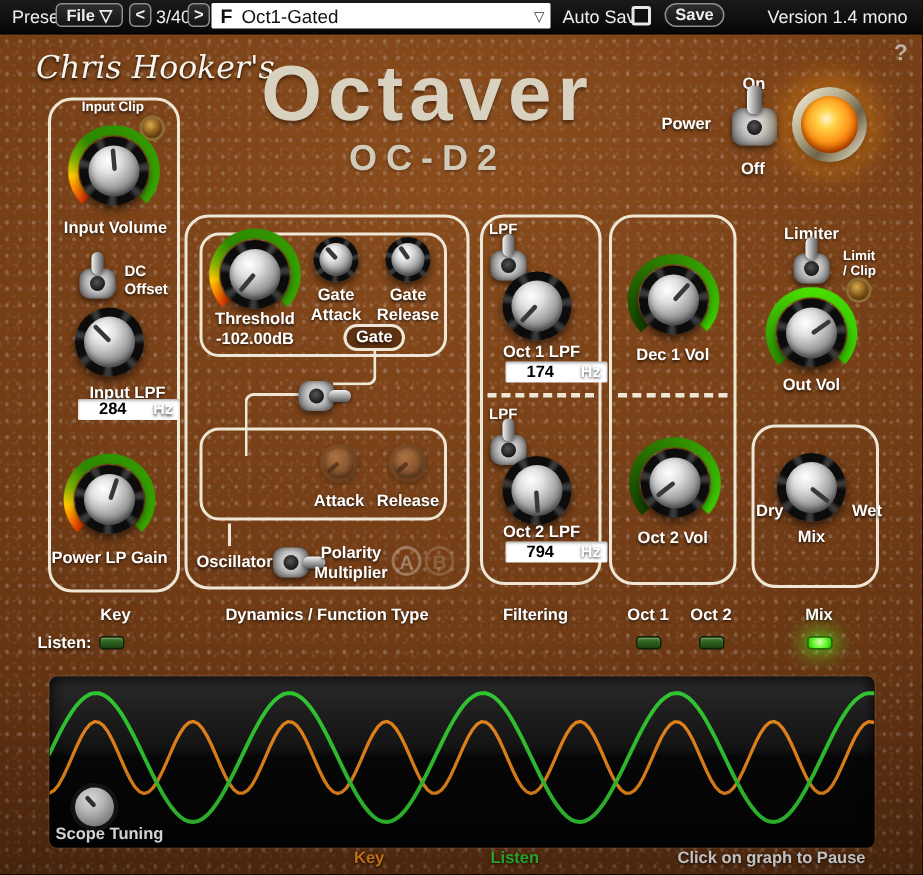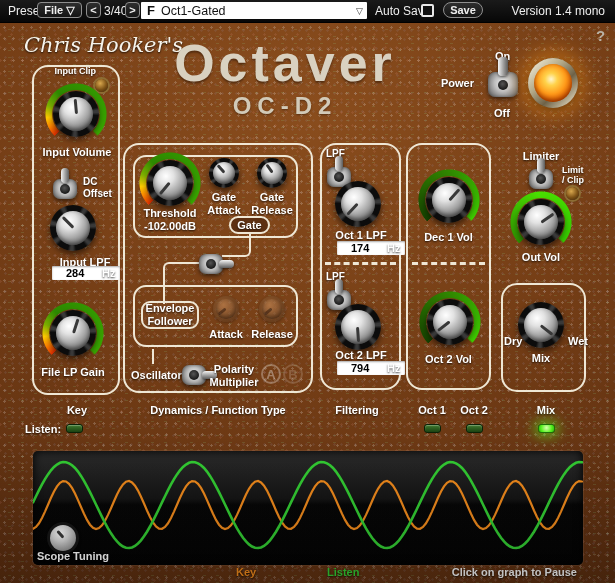--- a/index.html
+++ b/index.html
@@ -188,21 +188,21 @@
   <div class="knob big" style="left:50px;top:205px;--a:-45deg">
       <div class="ptr"></div>
     </div>
   <div class="lbl c" style="left:40px;top:256px;width:90px">Input LPF</div>
   <div class="val" style="left:52px;top:266px">284</div>
   <div class="lbl" style="left:102px;top:267px">Hz</div>
   <div class="arc tri" style="left:41px;top:301px"></div>
   <div class="knob big" style="left:50px;top:310px;--a:18deg">
       <div class="ptr"></div>
     </div>
-  <div class="lbl c" style="left:28px;top:366px;width:90px">File LP Gain</div>
+  <div class="lbl c" style="left:28px;top:366px;width:90px">Power LP Gain</div>
 
   <div class="panel" style="left:123px;top:143px;width:190px;height:250px"></div>
   <div class="panel" style="left:133px;top:155px;width:165px;height:83px;border-radius:13px"></div>
   <div class="arc tri" style="left:138px;top:151px"></div>
   <div class="knob big" style="left:147px;top:160px;--a:-140deg">
       <div class="ptr"></div>
     </div>
   <div class="lbl c" style="left:120px;top:207px;width:100px">Threshold</div>
   <div class="lbl c" style="left:120px;top:220px;width:100px">-102.00dB</div>
   <div class="knob mid" style="left:209px;top:158px;--a:-42deg">
@@ -216,22 +216,20 @@
   <div class="lbl c" style="left:247px;top:191px;width:50px">Gate
 Release</div>
   <div class="pillbtn" style="left:229px;top:216px;width:41px;height:18px;background:#5d3012">Gate</div>
 
   <div class="wire" style="left:222px;top:234px;width:27px;height:21px;border-right:2px solid #efe7d5;border-bottom:2px solid #efe7d5;border-bottom-right-radius:6px"></div>
   <div class="wire" style="left:163px;top:262px;width:36px;height:40px;border-left:2px solid #efe7d5;border-top:2px solid #efe7d5;border-top-left-radius:6px"></div>
   <div class="toggle" style="left:199px;top:254px">
       <div class="lever right"></div>
     </div>
   <div class="panel" style="left:133px;top:285px;width:165px;height:62px;border-radius:13px"></div>
-  <div class="pillbtn" style="left:141px;top:301px;width:58px;height:28px">Envelope
-Follower</div>
   <div class="knob tiny dim" style="left:213px;top:296px;--a:-130deg">
       <div class="ptr"></div>
     </div>
   <div class="knob tiny dim" style="left:259px;top:296px;--a:-130deg">
       <div class="ptr"></div>
     </div>
   <div class="lbl c" style="left:201px;top:328px;width:50px">Attack</div>
   <div class="lbl c" style="left:247px;top:328px;width:50px">Release</div>
   <div class="wire" style="left:152px;top:349px;width:2px;height:15px;background:#efe7d5"></div>
   <div class="lbl" style="left:131px;top:369px">Oscillator</div>

